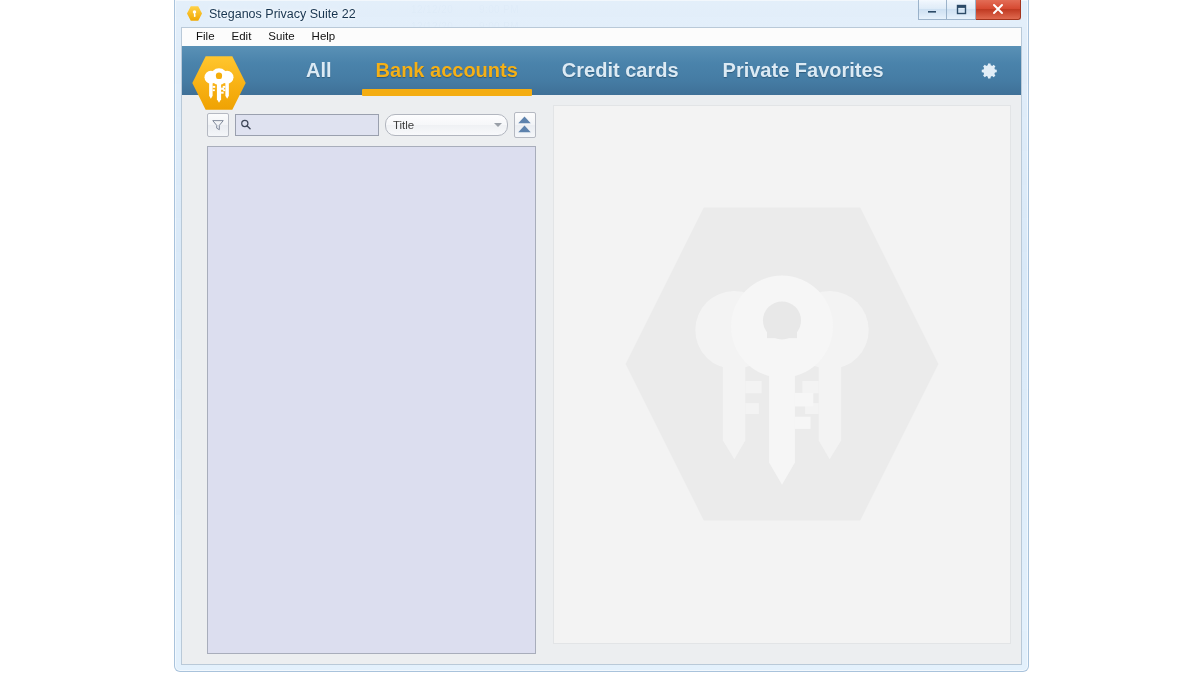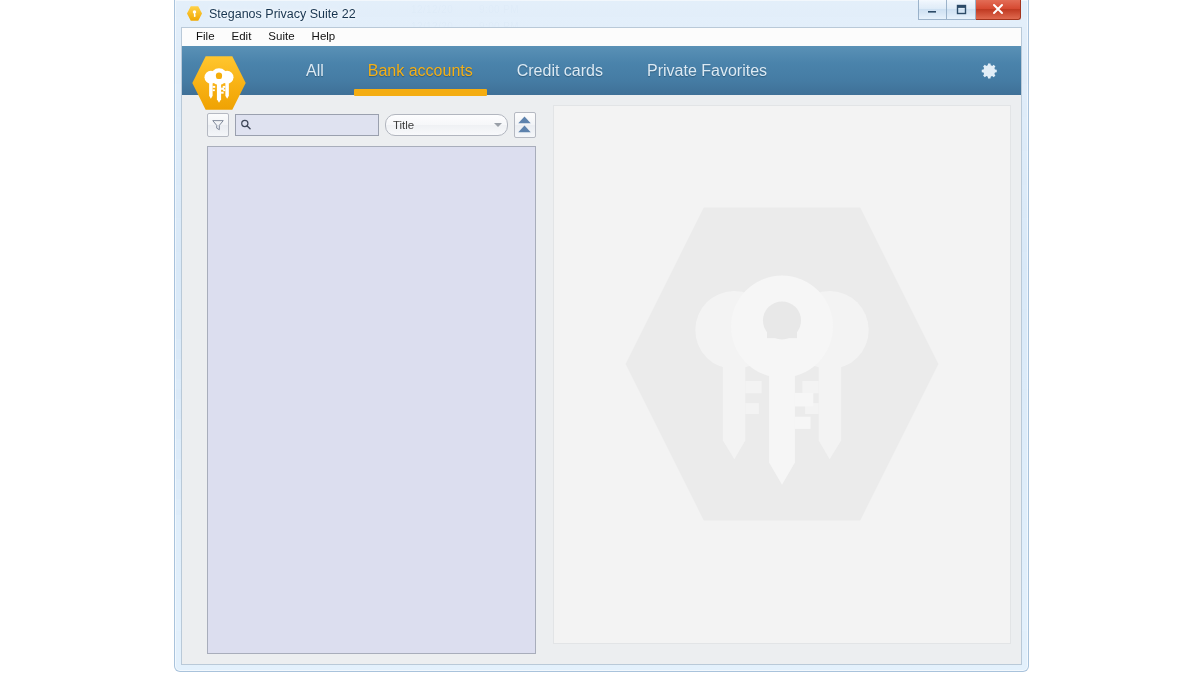--- a/index.html
+++ b/index.html
@@ -172,22 +172,22 @@
   }
   #navtabs {
     flex: 1 1 auto;
     display: flex;
     align-items: center;
     padding-left: 36px;
     gap: 0px;
   }
   .nav-tab {
     position: relative;
-    font-size: 16px;
-    font-weight: normal;
+    font-size: 20px;
+    font-weight: bold;
     color: #dceaf4;
     text-shadow: 0 1px 1px rgba(20,50,75,0.45);
     padding: 0 22px;
     height: 61px;
     display: flex; align-items: center;
     cursor: pointer;
     white-space: nowrap;
   }
   .nav-tab.active { color: #f5b016; justify-content: center; }
   .nav-tab .underline {

